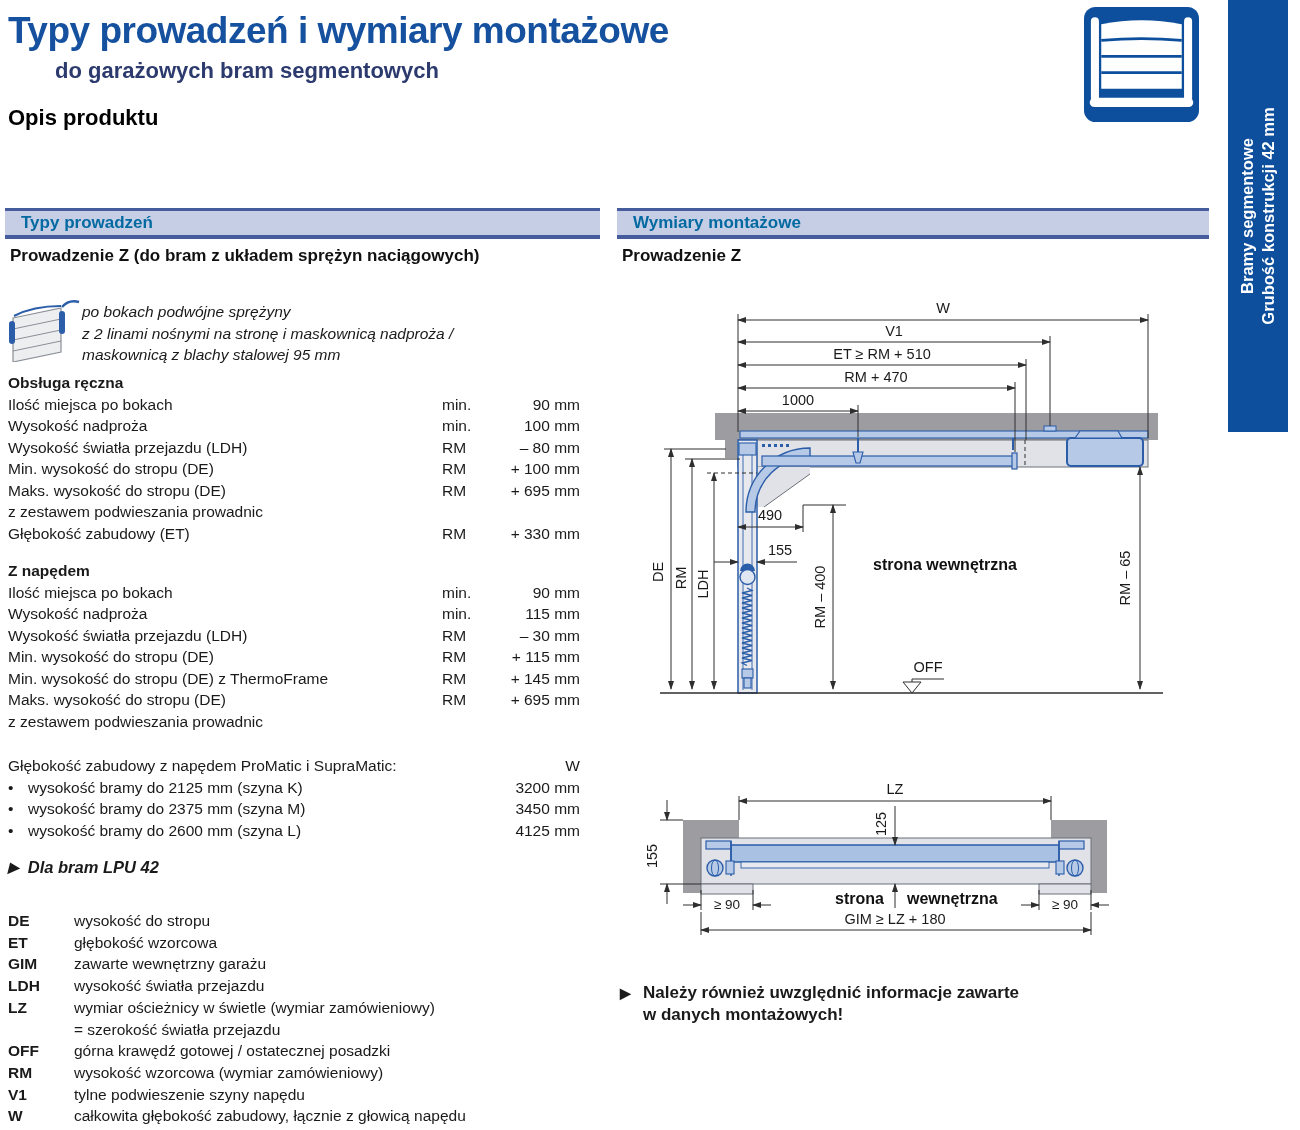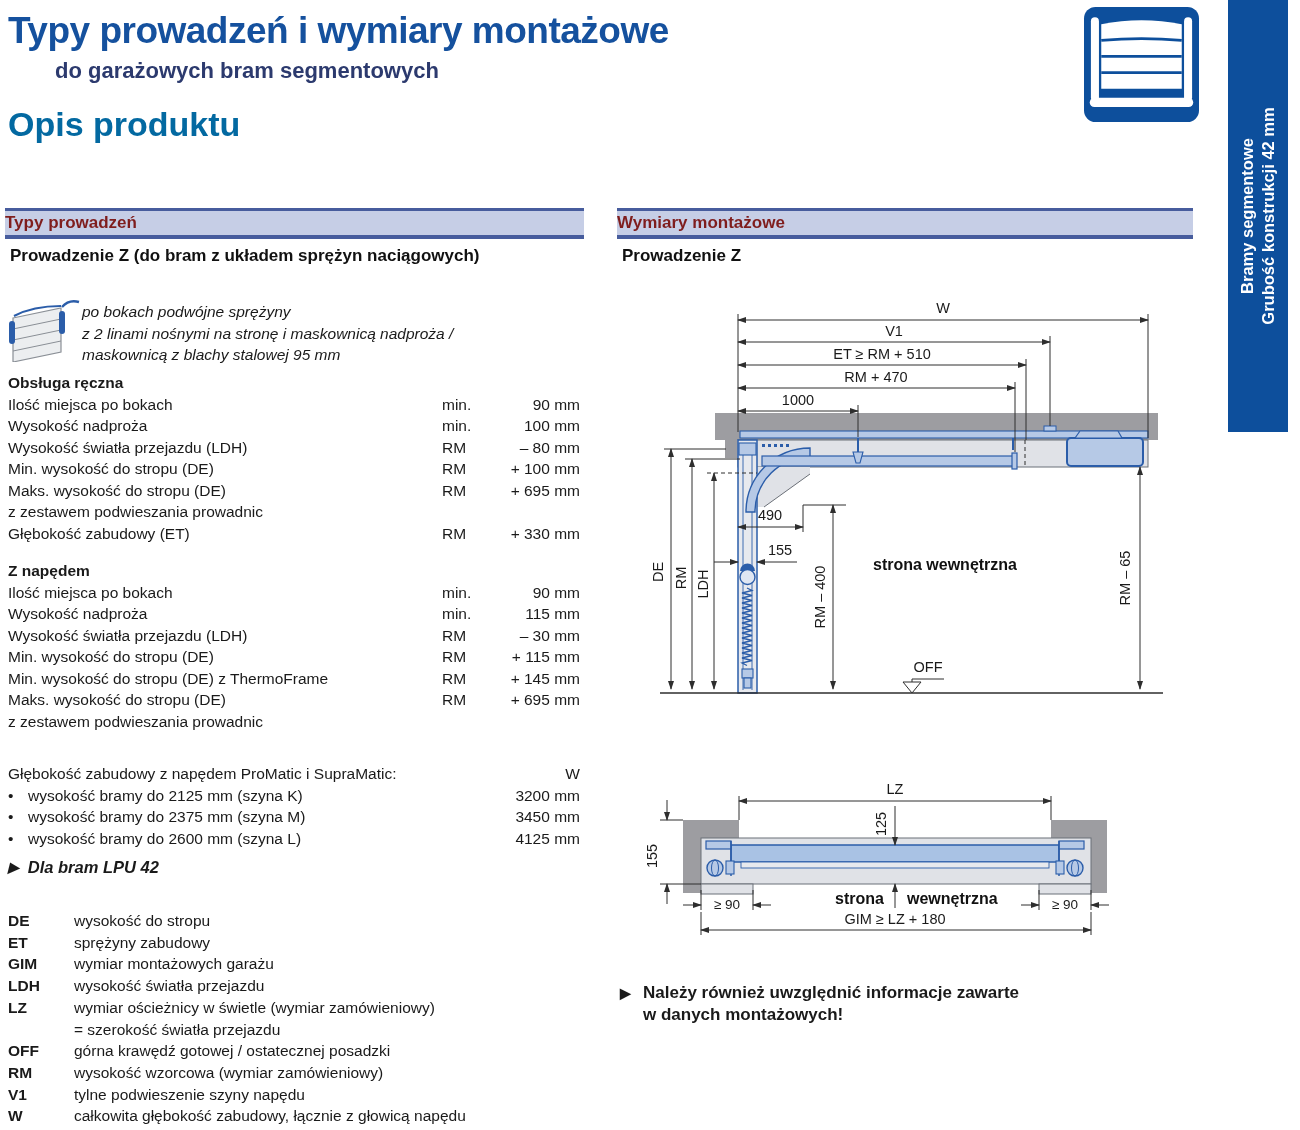--- a/index.html
+++ b/index.html
@@ -4,25 +4,25 @@
 <style>
   html,body{margin:0;padding:0;}
   body{
     width:1300px;height:1130px;position:relative;background:#ffffff;
     font-family:"Liberation Sans", sans-serif;color:#1a1a1a;overflow:hidden;
   }
   .abs{position:absolute;}
   
   .page-title{left:8px;top:10px;font-size:37px;font-weight:bold;color:#15519e;letter-spacing:-0.5px;}
   .page-subtitle{left:8px;top:58px;font-size:22px;font-weight:bold;color:#2c3a6e;margin-left:47px;}
-  .opis{left:8px;top:105px;font-size:34px;font-weight:bold;color:#0369a1;}
+  .opis{left:8px;top:105px;font-size:22px;font-weight:bold;color:#000000;}
   
   .bar{
     top:208px;height:24px;background:#c6cee6;border-top:3px solid #475c9d;border-bottom:4px solid #475c9d;
-    font-size:17px;font-weight:bold;color:#7f1d1d;line-height:24px;padding-left:0;box-sizing:content-box;
+    font-size:17px;font-weight:bold;color:#0369a1;line-height:24px;padding-left:16px;box-sizing:content-box;
   }
   .bar-left{left:5px;width:579px;}
   .bar-right{left:617px;width:576px;}
   .subhead{top:246px;font-size:17px;font-weight:bold;color:#111;}
   .subhead-left{left:10px;}
   .subhead-right{left:622px;}
   
   .intro-icon{left:5px;top:294px;}
   .intro-text{left:82px;top:301px;font-size:15.5px;line-height:21.5px;font-style:italic;}
   
@@ -200,21 +200,21 @@
         <div class="c1">
           <div>Maks. wysokość do stropu (DE)</div>
           <div>z zestawem podwieszania prowadnic</div>
         </div>
         <div class="c2">RM</div>
         <div class="c3">+ 695 mm</div>
       </div>
     </div>
 </div>
 
-<div class="abs tblock" style="top:755px;margin-top:8px;">
+<div class="abs tblock" style="top:755px;">
   <div class="phead">
     <div class="c1">Głębokość zabudowy z napędem ProMatic i SupraMatic:</div>
     <div class="c2">W</div>
   </div>
   <div>
 
       <div class="prow">
         <div class="c0">•</div>
         <div class="c1">wysokość bramy do 2125 mm (szyna K)</div>
         <div class="c3">3200 mm</div>
@@ -243,28 +243,28 @@
     <div class="drow">
       <div class="term">DE</div>
       <div class="desc">
         <div>wysokość do stropu</div>
       </div>
     </div>
 
     <div class="drow">
       <div class="term">ET</div>
       <div class="desc">
-        <div>sprężyny zabudowy</div>
+        <div>głębokość wzorcowa</div>
       </div>
     </div>
 
     <div class="drow">
       <div class="term">GIM</div>
       <div class="desc">
-        <div>wymiar montażowych garażu</div>
+        <div>zawarte wewnętrzny garażu</div>
       </div>
     </div>
 
     <div class="drow">
       <div class="term">LDH</div>
       <div class="desc">
         <div>wysokość światła przejazdu</div>
       </div>
     </div>
 

